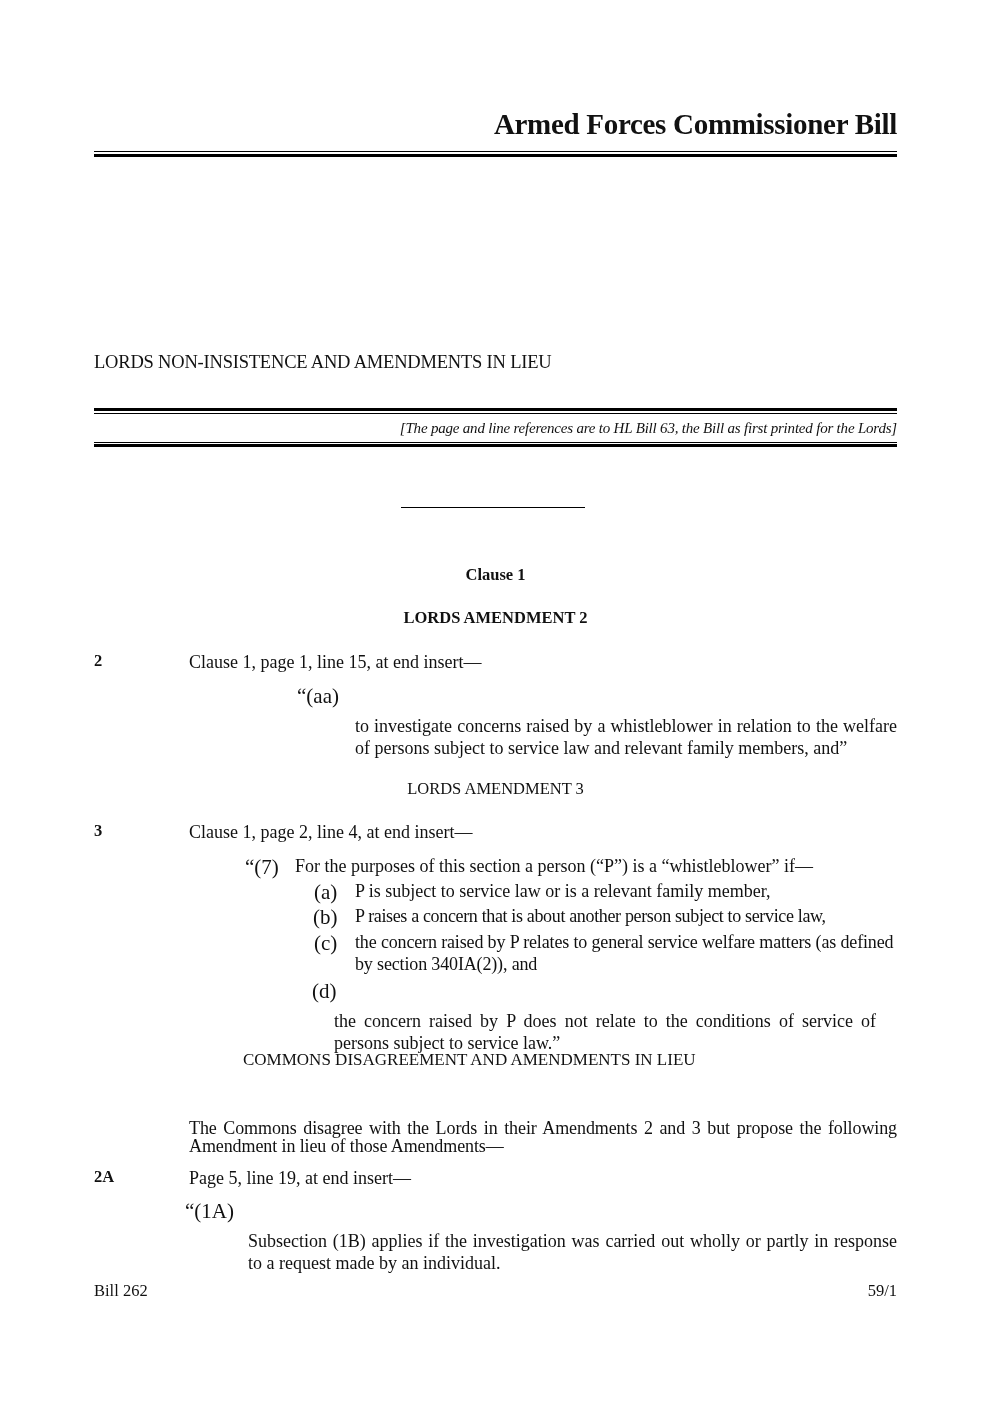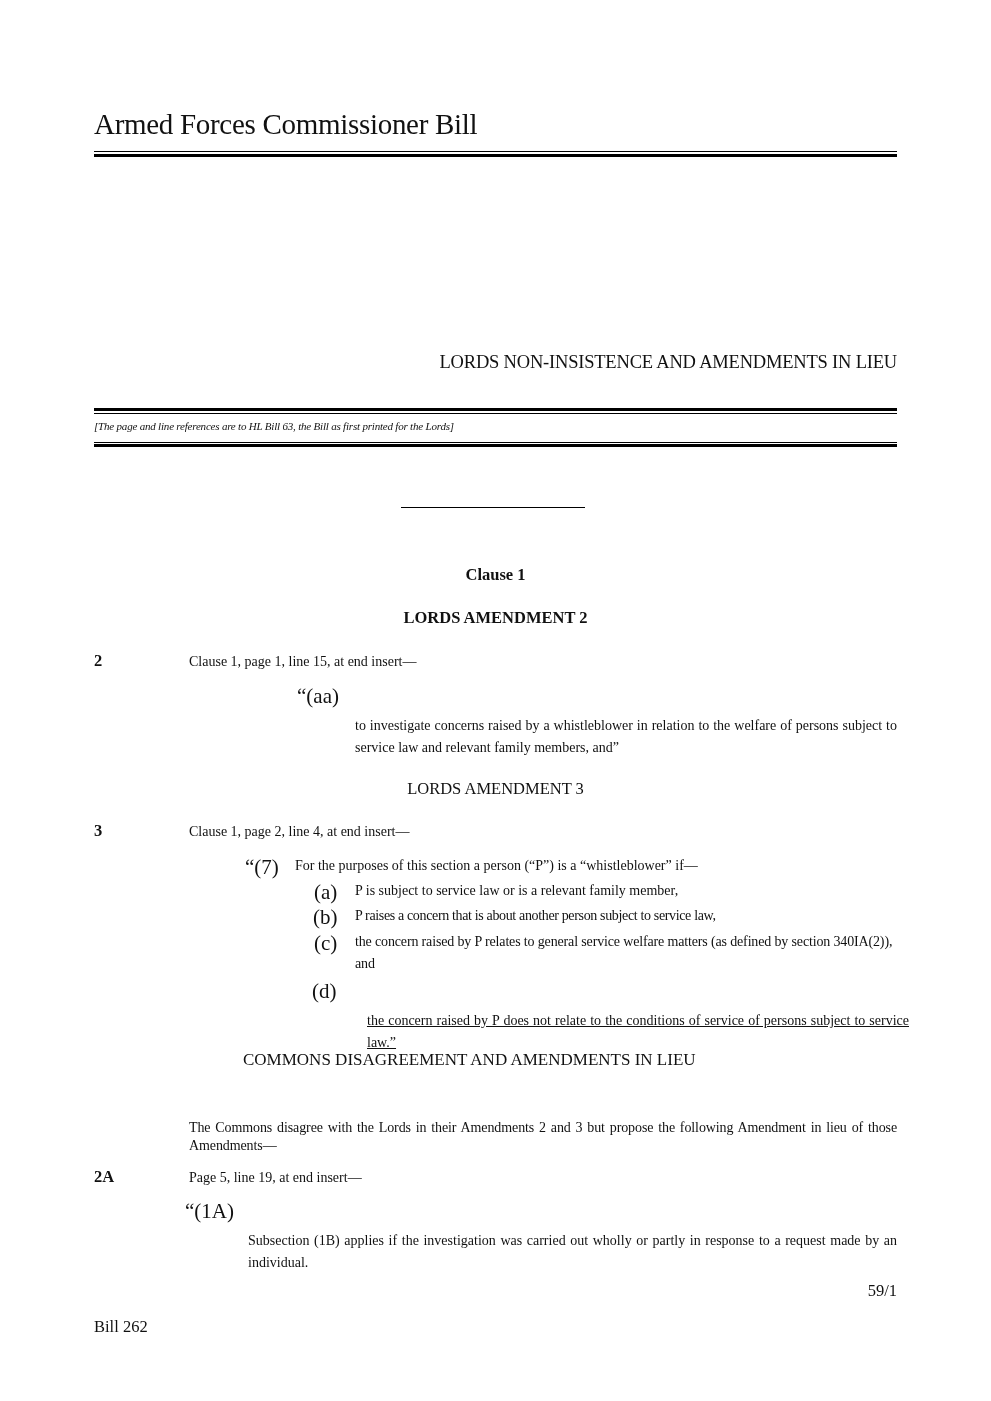--- a/index.html
+++ b/index.html
@@ -3,37 +3,37 @@
 <meta charset="utf-8">
 <style>
   html, body { margin: 0; padding: 0; background: #ffffff; }
   body {
     width: 991px; height: 1401px; position: relative; overflow: hidden;
     font-family: "Liberation Serif", "DejaVu Serif", serif;
     color: #111111;
   }
   .abs { position: absolute; }
   .title {
-    left: 94px; width: 803px; top: 108px; text-align: left;
-    font-size: 29px; font-weight: normal; letter-spacing: -0.3px;
+    left: 94px; width: 803px; top: 108px; text-align: right;
+    font-size: 29px; font-weight: bold; letter-spacing: -0.3px;
   }
   .rule { position: absolute; left: 94px; width: 803px; background: #000; }
   .subtitle {
-    left: 94px; width: 803px; top: 352px; text-align: right;
+    left: 94px; width: 803px; top: 352px; text-align: left;
     font-size: 18.5px; letter-spacing: -0.2px;
   }
   .refnote {
-    left: 94px; width: 803px; top: 420px; text-align: left;
-    font-size: 11px; font-style: italic; letter-spacing: -0.2px;
+    left: 94px; width: 803px; top: 420px; text-align: right;
+    font-size: 15px; font-style: italic; letter-spacing: -0.2px;
   }
   .short-rule { left: 401px; width: 184px; top: 507px; height: 1px; background: #000; }
   .center { left: 94px; width: 803px; text-align: center; font-size: 16.5px; }
   .bold { font-weight: bold; }
   .num { left: 94px; font-size: 16.5px; font-weight: bold; }
-  .line { font-size: 14px; line-height: 22px; }
+  .line { font-size: 18px; line-height: 22px; }
   .just { text-align: justify; text-align-last: left; margin-top: 31px; }
   .label { font-size: 21px; }
   .italic { }
 </style>
 </head>
 <body>
 
 <div class="abs title">Armed Forces Commissioner Bill</div>
 <div class="rule" style="top:151px;height:1px;"></div>
 <div class="rule" style="top:154px;height:3px;"></div>
@@ -65,24 +65,24 @@
 <div class="abs label" style="left:314px;top:880px;">(a)</div>
 <div class="abs line" style="left:355px;top:880px;width:542px;">P is subject to service law or is a relevant family member,</div>
 
 <div class="abs label" style="left:313px;top:905px;">(b)</div>
 <div class="abs line" style="left:355px;top:905px;width:542px;letter-spacing:-0.35px;white-space:nowrap;">P raises a concern that is about another person subject to service law,</div>
 
 <div class="abs label" style="left:314px;top:931px;">(c)</div>
 <div class="abs line" style="left:355px;top:931px;width:542px;letter-spacing:-0.15px;">the concern raised by P relates to general service welfare matters (as defined by section 340IA(2)), and</div>
 
 <div class="abs label" style="left:312px;top:979px;">(d)</div>
-<div class="abs line just" style="left:367px;top:979px;width:542px;text-decoration:underline;">the concern raised by P does not relate to the conditions of service of persons subject to service law.”</div>
+<div class="abs line just" style="left:334px;top:979px;width:542px;">the concern raised by P does not relate to the conditions of service of persons subject to service law.”</div>
 
 <div class="abs" style="left:243px;top:1050px;font-size:17px;">COMMONS DISAGREEMENT AND AMENDMENTS IN LIEU</div>
 <div class="abs line italic just" style="left:189px;top:1088px;width:708px;line-height:18px;letter-spacing:-0.1px;">The Commons disagree with the Lords in their Amendments 2 and 3 but propose the following Amendment in lieu of those Amendments—</div>
 
 <div class="abs num" style="top:1167px;">2A</div>
 <div class="abs line" style="left:189px;top:1167px;">Page 5, line 19, at end insert—</div>
 <div class="abs label" style="left:185px;top:1199px;">“(1A)</div>
 <div class="abs line just" style="left:248px;top:1199px;width:649px;">Subsection (1B) applies if the investigation was carried out wholly or partly in response to a request made by an individual.</div>
 
-<div class="abs" style="left:94px;top:1281px;font-size:16.5px;margin-top:36px;">Bill 262</div>
+<div class="abs" style="left:94px;top:1281px;font-size:16.5px;">Bill 262</div>
 <div class="abs" style="right:94px;top:1281px;font-size:16.5px;text-align:right;margin-left:44px;">59/1</div>
 
 </body></html>

